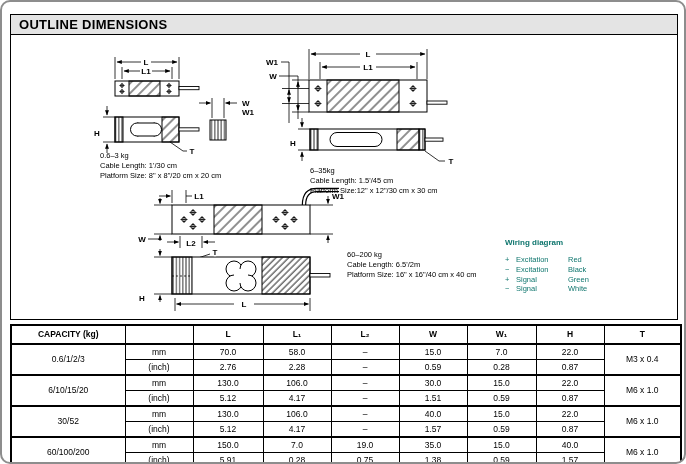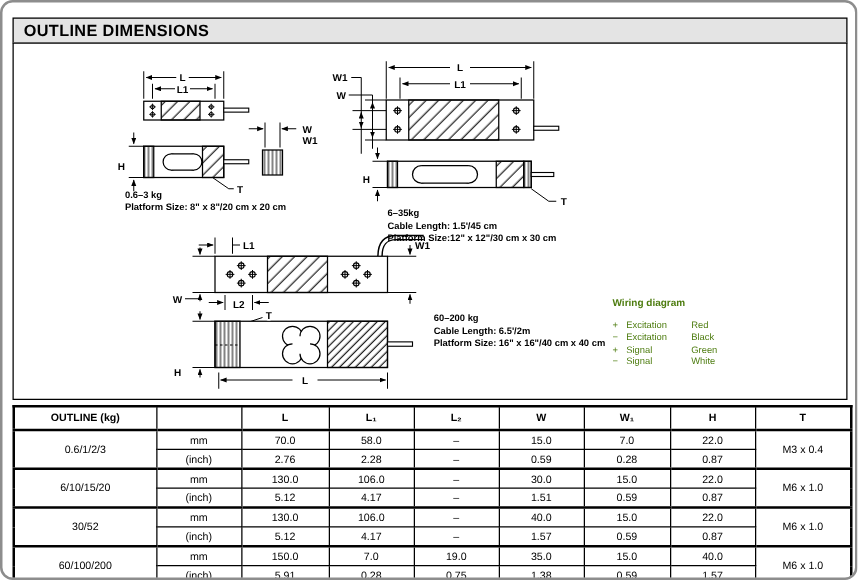--- a/index.html
+++ b/index.html
@@ -15,22 +15,22 @@
   .titlebar span { font-size:13px; font-weight:bold; letter-spacing:0.3px; color:#000; }
   .panel {
     position:absolute; left:8px; top:32px; width:668px; height:286px; box-sizing:border-box;
     background:#fff; border:1px solid #000;
   }
   svg.draw { position:absolute; left:8px; top:33px; }
   svg.draw text {
     font-family:"Liberation Sans", sans-serif; font-size:8px; font-weight:bold; fill:#000;
     paint-order:stroke; stroke:#fff; stroke-width:2.5px; stroke-linejoin:round;
   }
-  .cap { position:absolute; font-size:7.5px; font-weight:bold; line-height:10px; white-space:nowrap; color:#000; }
-  .wiring { position:absolute; left:488px; top:236px; color:#4d7c0f; }
+  .cap { position:absolute; font-size:7.5px; font-weight:normal; line-height:10px; white-space:nowrap; color:#000; }
+  .wiring { position:absolute; left:503px; top:236px; color:#0f766e; }
   .wiring .wtitle { font-size:8px; font-weight:bold; margin-bottom:8px; }
   .wiring .wrow { display:grid; grid-template-columns:11px 52px auto; font-size:7.5px; line-height:9.8px; }
   table.dims {
     position:absolute; left:8px; top:322px; width:670px;
     border-collapse:collapse; table-layout:fixed; border:2px solid #000;
     font-family:"Liberation Sans", sans-serif;
   }
   table.dims th, table.dims td {
     border:1px solid #000; text-align:center; vertical-align:middle;
     padding:0; font-size:8.5px; line-height:1; color:#000; overflow:hidden;
@@ -258,20 +258,21 @@
     <text x="336" y="197" text-anchor="middle">W1</text>
     <text x="140" y="240" text-anchor="middle">W</text>
     <text x="189" y="244" text-anchor="middle">L2</text>
     <text x="213" y="253" text-anchor="middle">T</text>
     <text x="140" y="299" text-anchor="middle">H</text>
     <text x="242" y="305" text-anchor="middle">L</text>
   </svg>
 
   <div class="cap" style="left:98px; top:149px;">
     <div>0.6–3 kg</div>
+    <div>Cable Length: 1'/30 cm</div>
     <div>Platform Size: 8" x 8"/20 cm x 20 cm</div>
   </div>
   <div class="cap" style="left:308px; top:164px;">
     <div>6–35kg</div>
     <div>Cable Length: 1.5'/45 cm</div>
     <div>Platform Size:12" x 12"/30 cm x 30 cm</div>
   </div>
   <div class="cap" style="left:345px; top:248px;">
     <div>60–200 kg</div>
     <div>Cable Length: 6.5'/2m</div>
@@ -309,21 +310,21 @@
         <col style="width:70px">
       <col style="width:68px">
         <col style="width:68px">
         <col style="width:68px">
       <col style="width:69px">
         <col style="width:68px">
         <col style="width:77px">
     </colgroup>
     <tbody>
         <tr class="hdr">
-      <th>OUTLINE (kg)</th>
+      <th>CAPACITY (kg)</th>
       <th></th>
       <th>L</th>
       <th>L₁</th>
       <th>L₂</th>
       <th>W</th>
       <th>W₁</th>
       <th>H</th>
       <th>T</th>
     </tr>
     <tr class="gstart">

